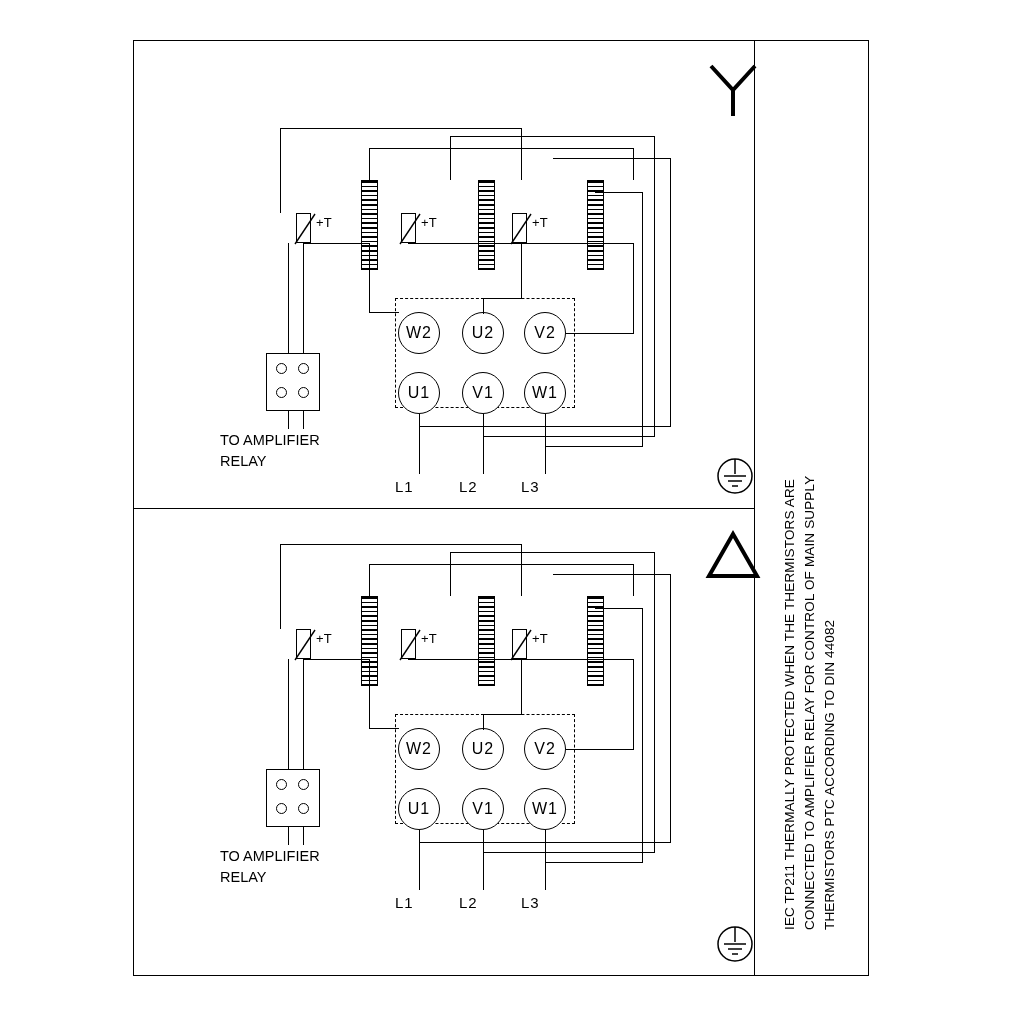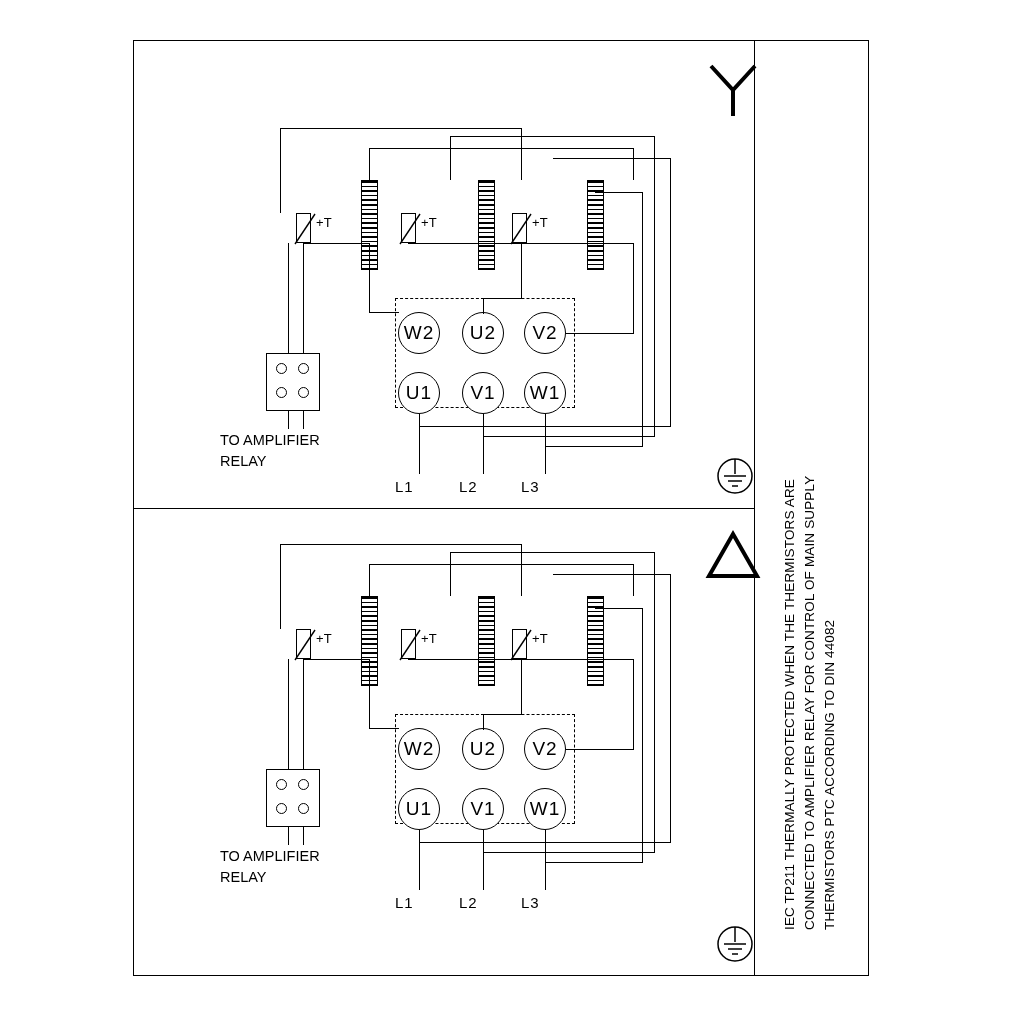--- a/index.html
+++ b/index.html
@@ -95,21 +95,21 @@
   }
 
   .terminal-circle {
     position: absolute;
     width: 42px;
     height: 42px;
     border: 1.5px solid #000;
     border-radius: 50%;
     box-sizing: border-box;
     background: #fff;
-    font-size: 19px;
+    font-size: 16px;
     display: flex;
     align-items: center;
     justify-content: center;
     letter-spacing: 1px;
   }
 
   .dashbox {
     position: absolute;
     border: 1.3px dashed #000;
     box-sizing: border-box;

